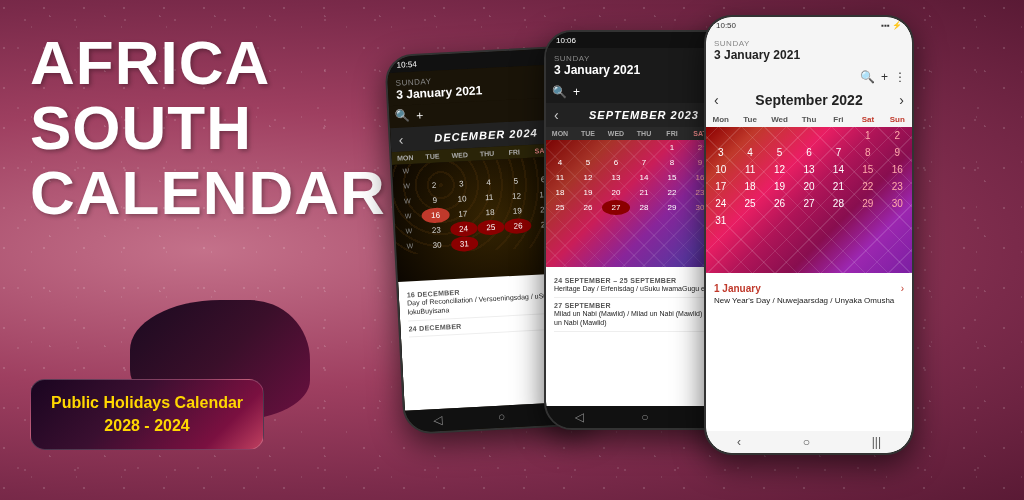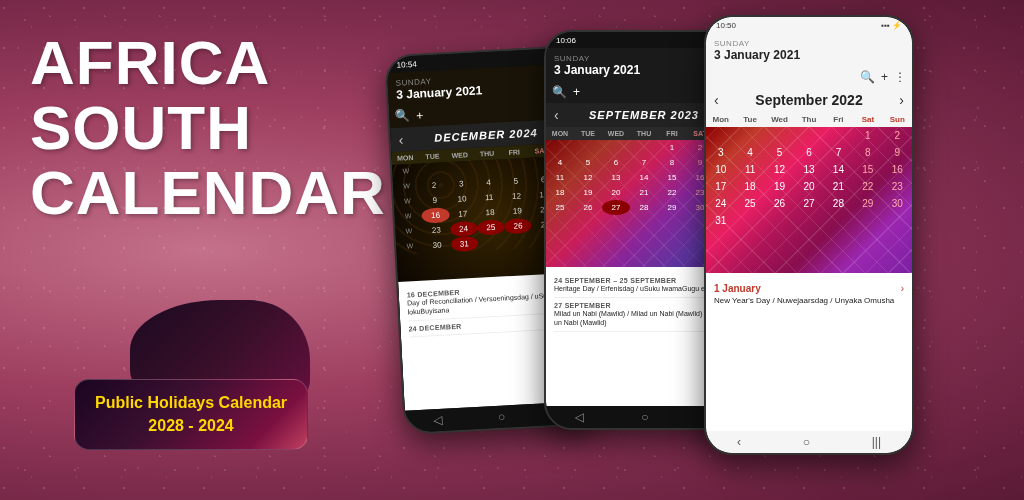--- a/index.html
+++ b/index.html
@@ -68,21 +68,20 @@
 
     .subtitle-container {
       position: absolute;
       bottom: 50px;
       left: 30px;
       z-index: 3;
       background: linear-gradient(135deg, #1a0520 0%, #3a0f30 40%, #7a1040 80%, #c04060 100%);
       border-radius: 15px;
       padding: 12px 20px;
       border: 1px solid rgba(255,255,255,0.2);
-      margin-left: 44px;
     }
 
     .subtitle {
       font-size: 16px;
       font-weight: bold;
       color: #ffd700;
       text-align: center;
       line-height: 1.4;
     }
 

